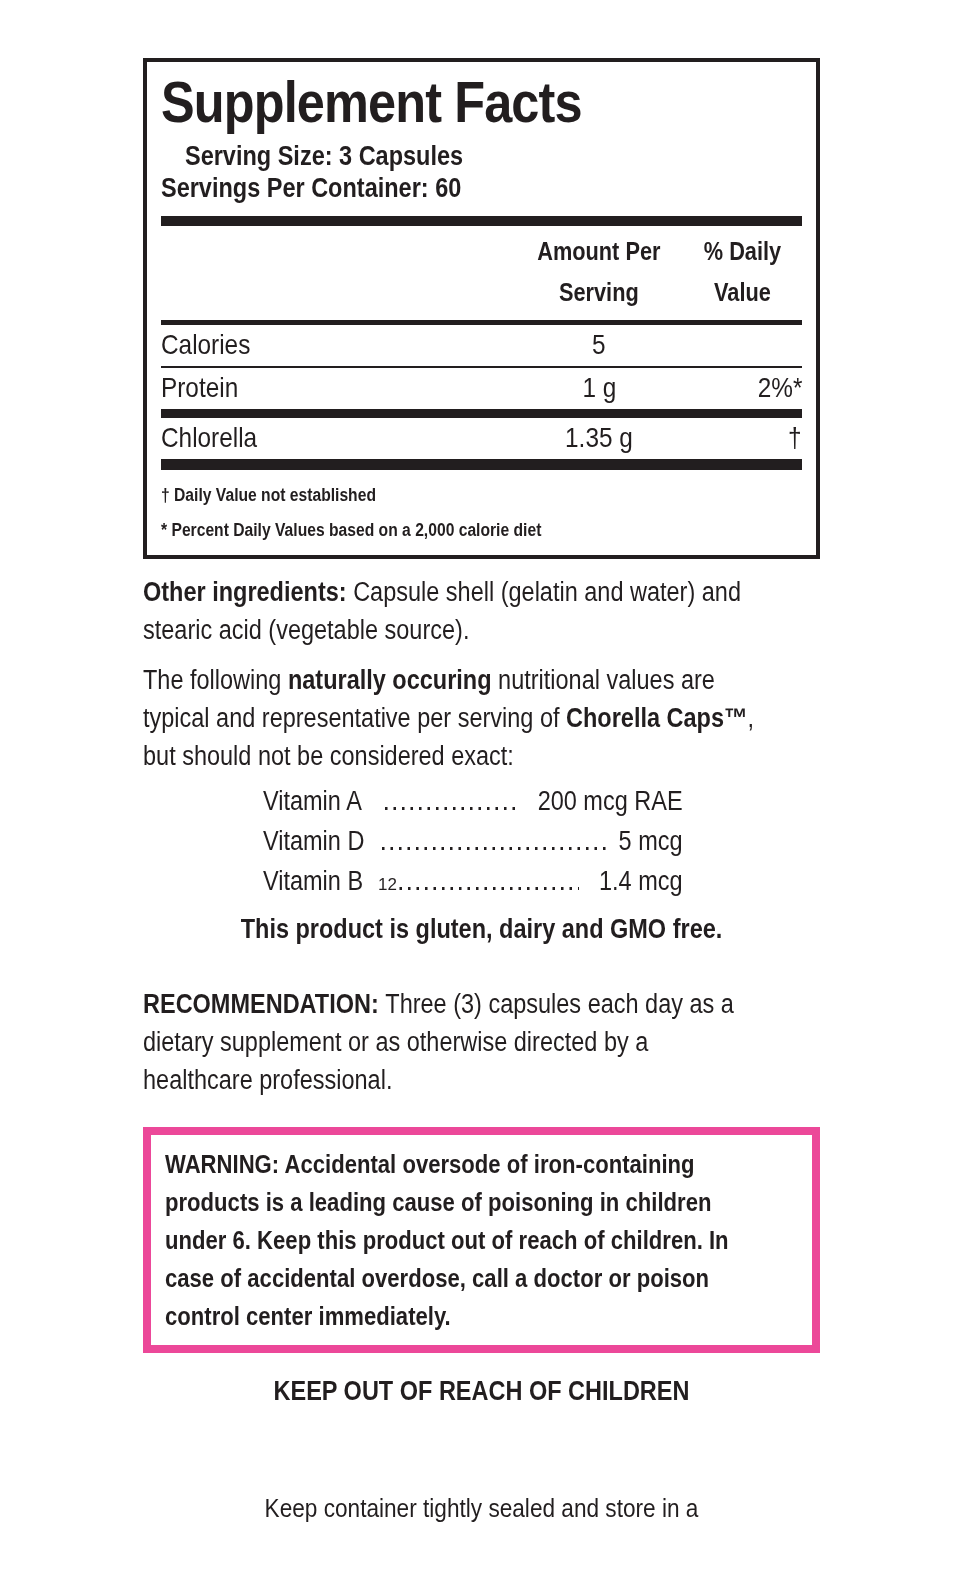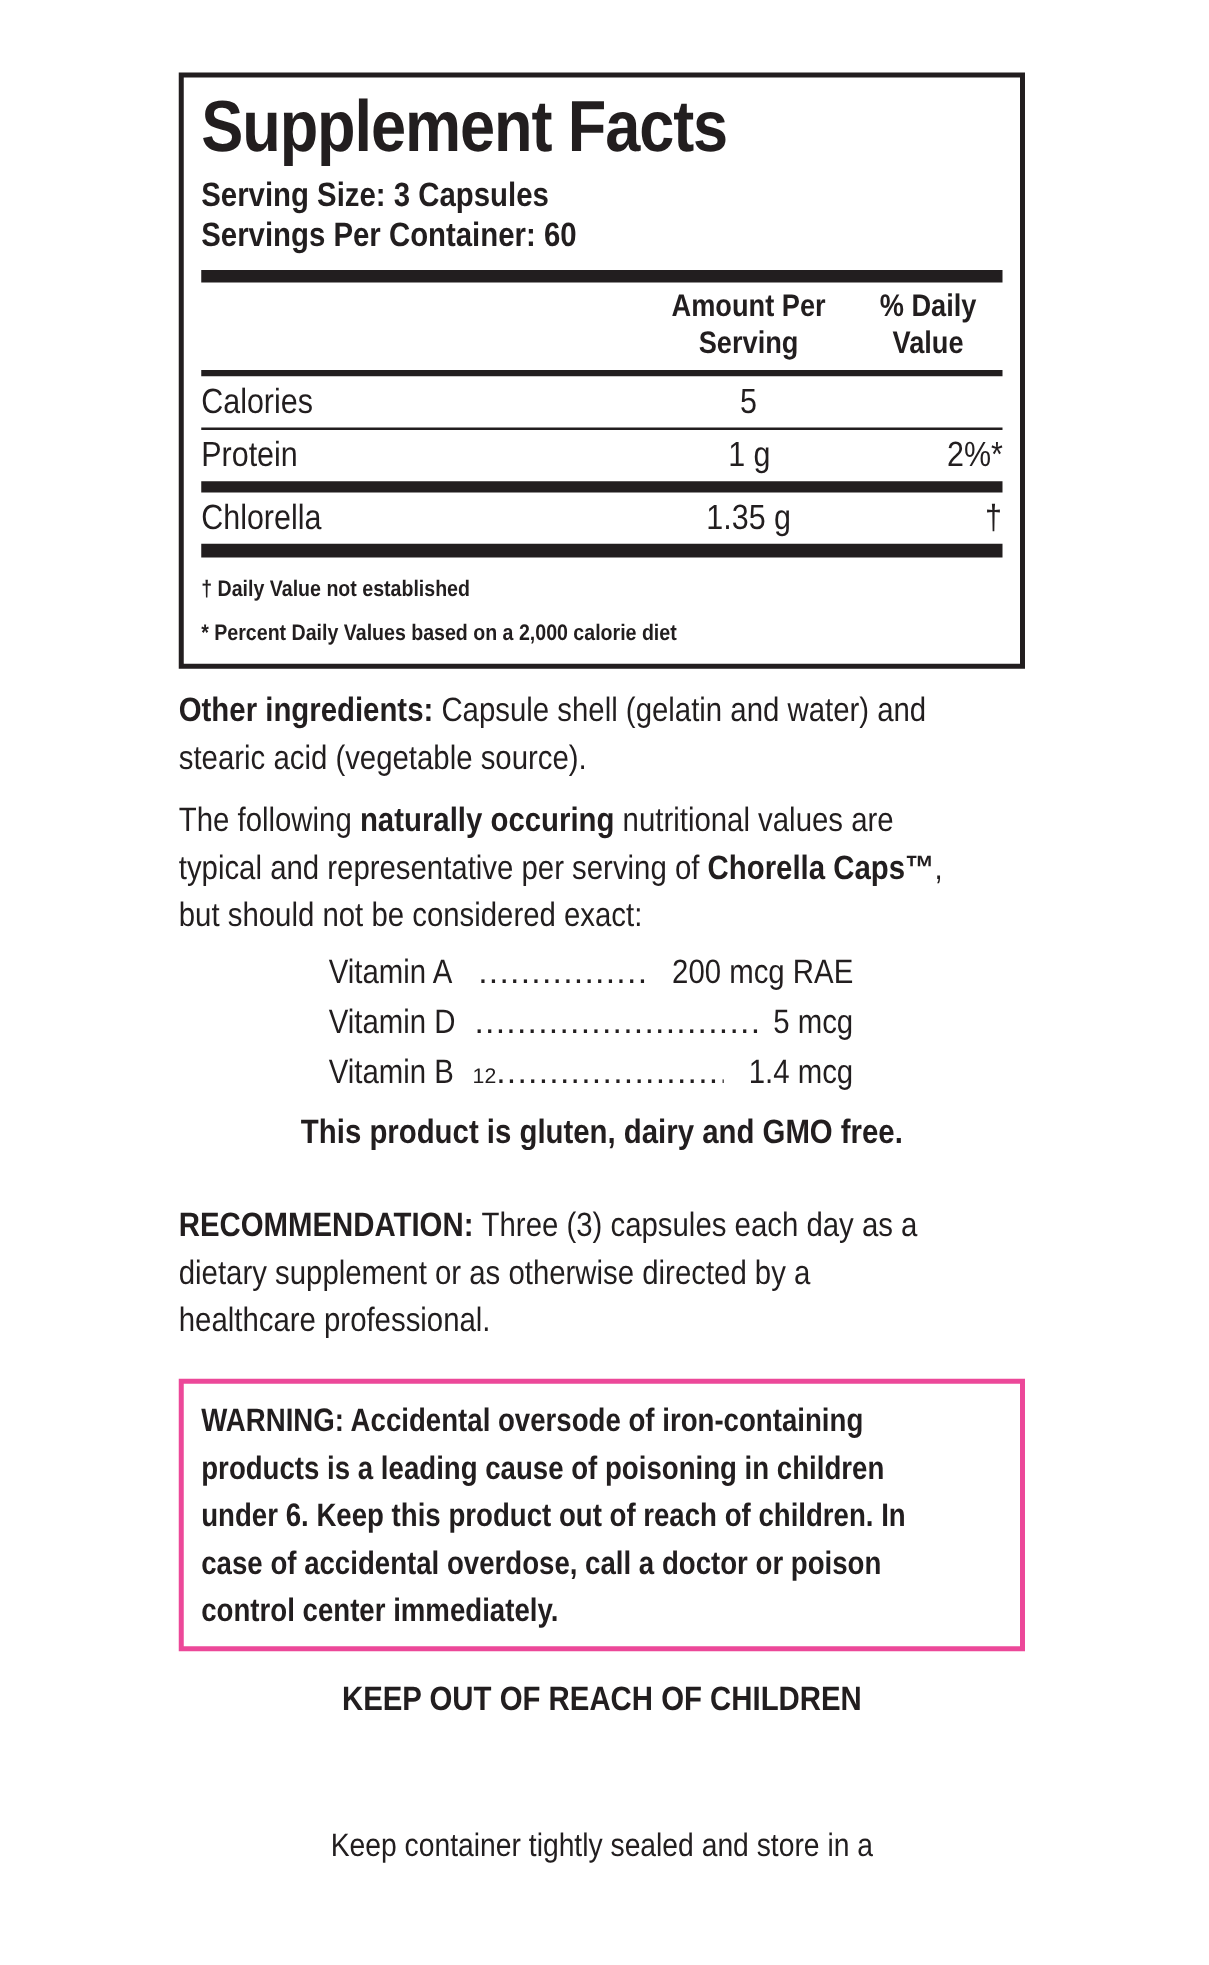--- a/index.html
+++ b/index.html
@@ -24,30 +24,30 @@
   .cx-r { display: inline-block; transform: scaleX(0.87); transform-origin: 100% 50%; white-space: pre; }
   .cond-block  { transform: scaleX(0.87); transform-origin: 0 0; white-space: pre; width: 790px; }
   .cond-center { transform: scaleX(0.87); transform-origin: 50% 0; white-space: pre; text-align: center; }
 
   
   .facts-box {
     border: 4px solid #221e1f;
     padding: 10px 14px 6px 14px;
   }
   .sf-title { font-weight: bold; font-size: 58px; line-height: 60px; letter-spacing: -1px; }
-  .sf-serving { font-weight: bold; font-size: 27px; line-height: 32px; margin-top: 8px; }
+  .sf-serving { font-weight: bold; font-size: 27px; line-height: 32px; margin-top: 8px; margin-left: 24px; }
   .sf-container { font-weight: bold; font-size: 27px; line-height: 32px; }
   .bar { background: #221e1f; }
   .bar-thick { height: 10px; margin-top: 12px; }
   .bar-med { height: 5px; }
   .bar-9 { height: 9px; }
   .bar-11 { height: 11px; }
   .rule-thin { height: 2px; background: #221e1f; }
 
-  .hdr-row { display: flex; align-items: flex-end; padding: 5px 0 7px 0; font-weight: bold; font-size: 25px; line-height: 29px; }
+  .hdr-row { display: flex; align-items: flex-end; padding: 5px 0 7px 0; font-weight: bold; font-size: 25px; line-height: 41px; }
   .hdr-spacer { flex: 1; }
   .col-amount { width: 166px; text-align: center; }
   .col-dv { width: 120px; text-align: center; }
 
   .trow { display: flex; align-items: flex-start; font-size: 28px; line-height: 28px; padding: 6px 0 7px 0; }
   .trow .name { flex: 1; }
   .trow .amount { width: 166px; text-align: center; }
   .trow .dv { width: 120px; text-align: right; }
 
   .fnote { font-weight: bold; font-size: 18px; line-height: 32px; }
@@ -63,21 +63,21 @@
   .vname { white-space: pre; }
   .vsub { font-size: 17px; }
   .dots { flex: 1; overflow: hidden; white-space: nowrap; letter-spacing: 1px; }
   .dots::after { content: "......................................................................"; }
   .vval { white-space: pre; }
 
   .gluten { font-weight: bold; font-size: 27px; line-height: 32px; margin-top: 10px; }
   .recommend { margin-top: 40px; }
 
   .warnbox {
-    border: 4px solid #ec4899;
+    border: 8px solid #ec4899;
     margin-top: 28px;
     padding: 10px 14px;
   }
   .warn-text { font-weight: bold; font-size: 26px; line-height: 38px; transform: scaleX(0.85); transform-origin: 0 0; white-space: pre; width: 770px; }
 
   .keepout { font-weight: bold; font-size: 27px; line-height: 32px; margin-top: 22px; }
   .storage { font-size: 26px; line-height: 38px; margin-top: 6px; text-align: center; }
   .storage-line { text-align: center; }
 </style>
 </head>

